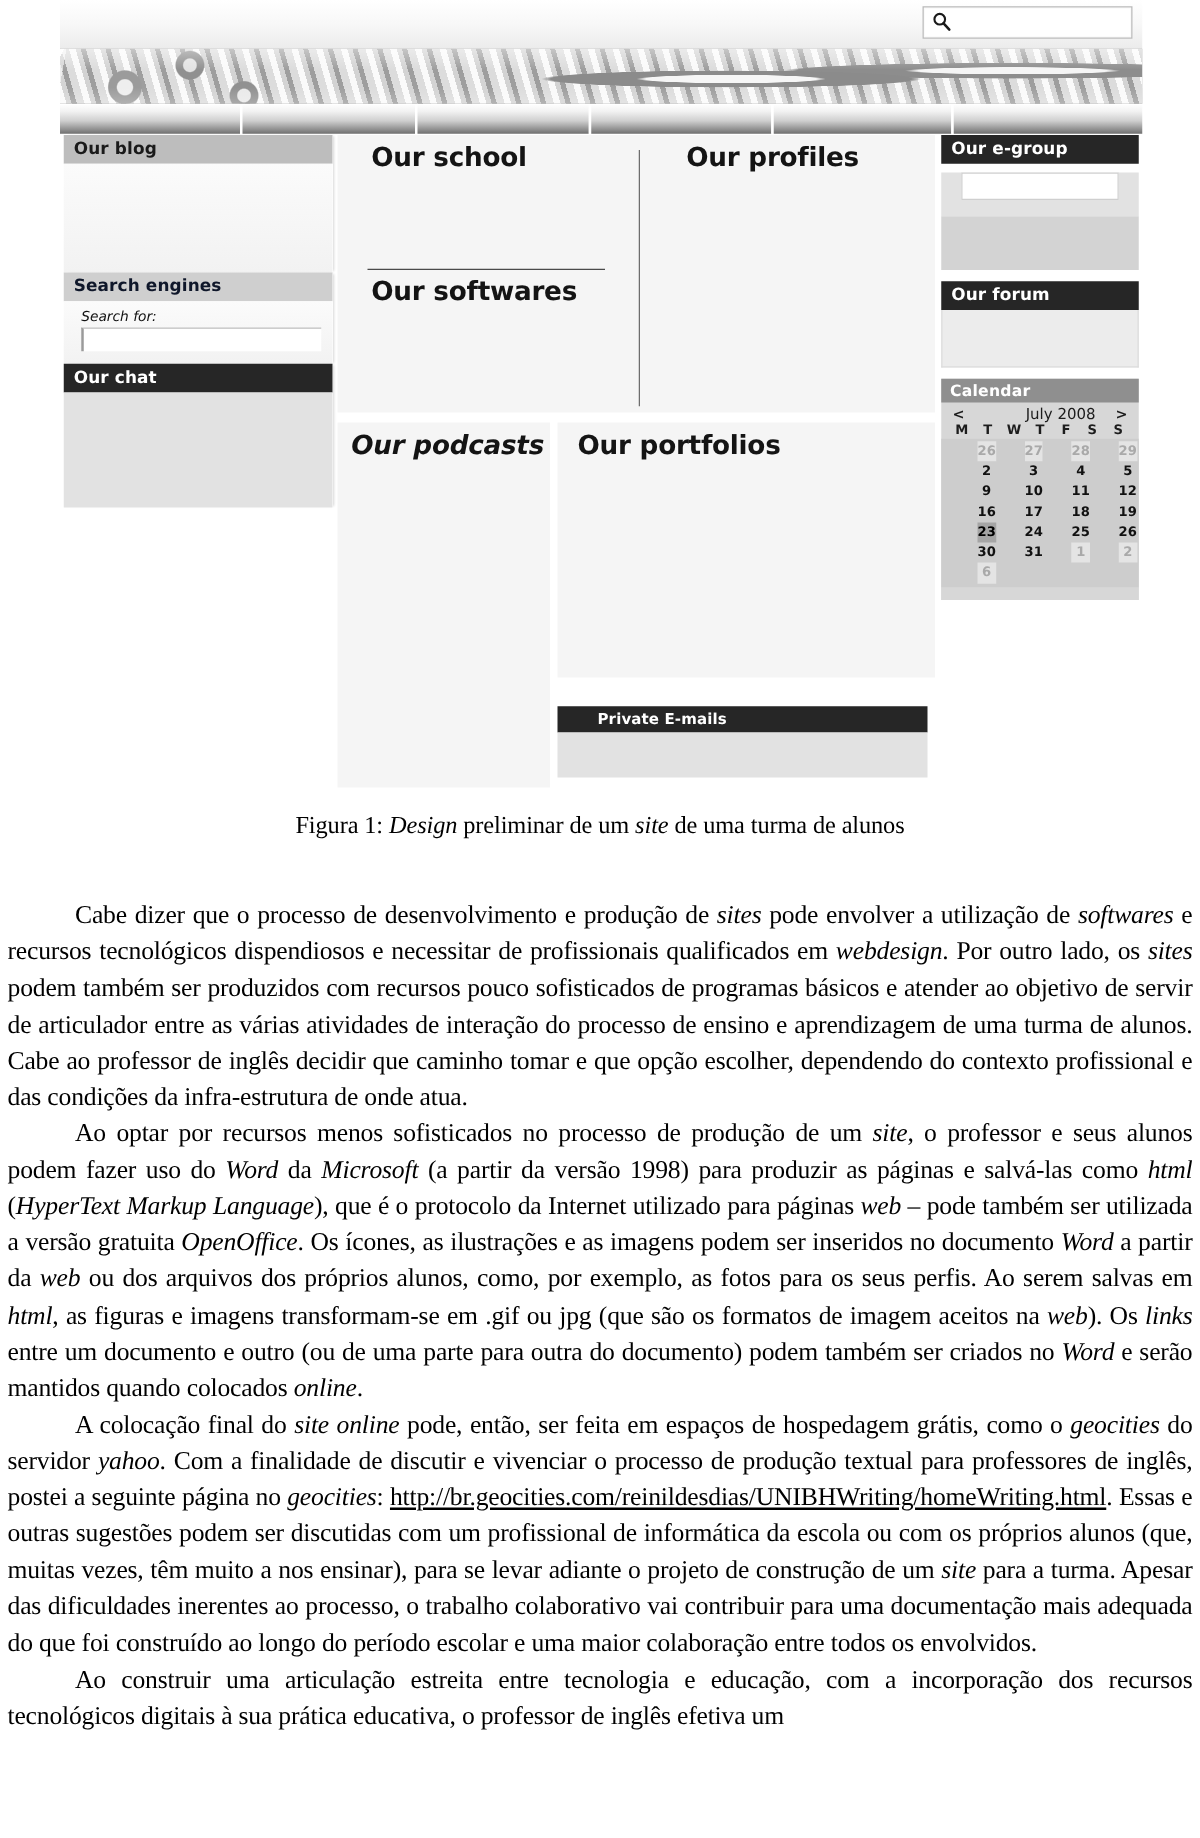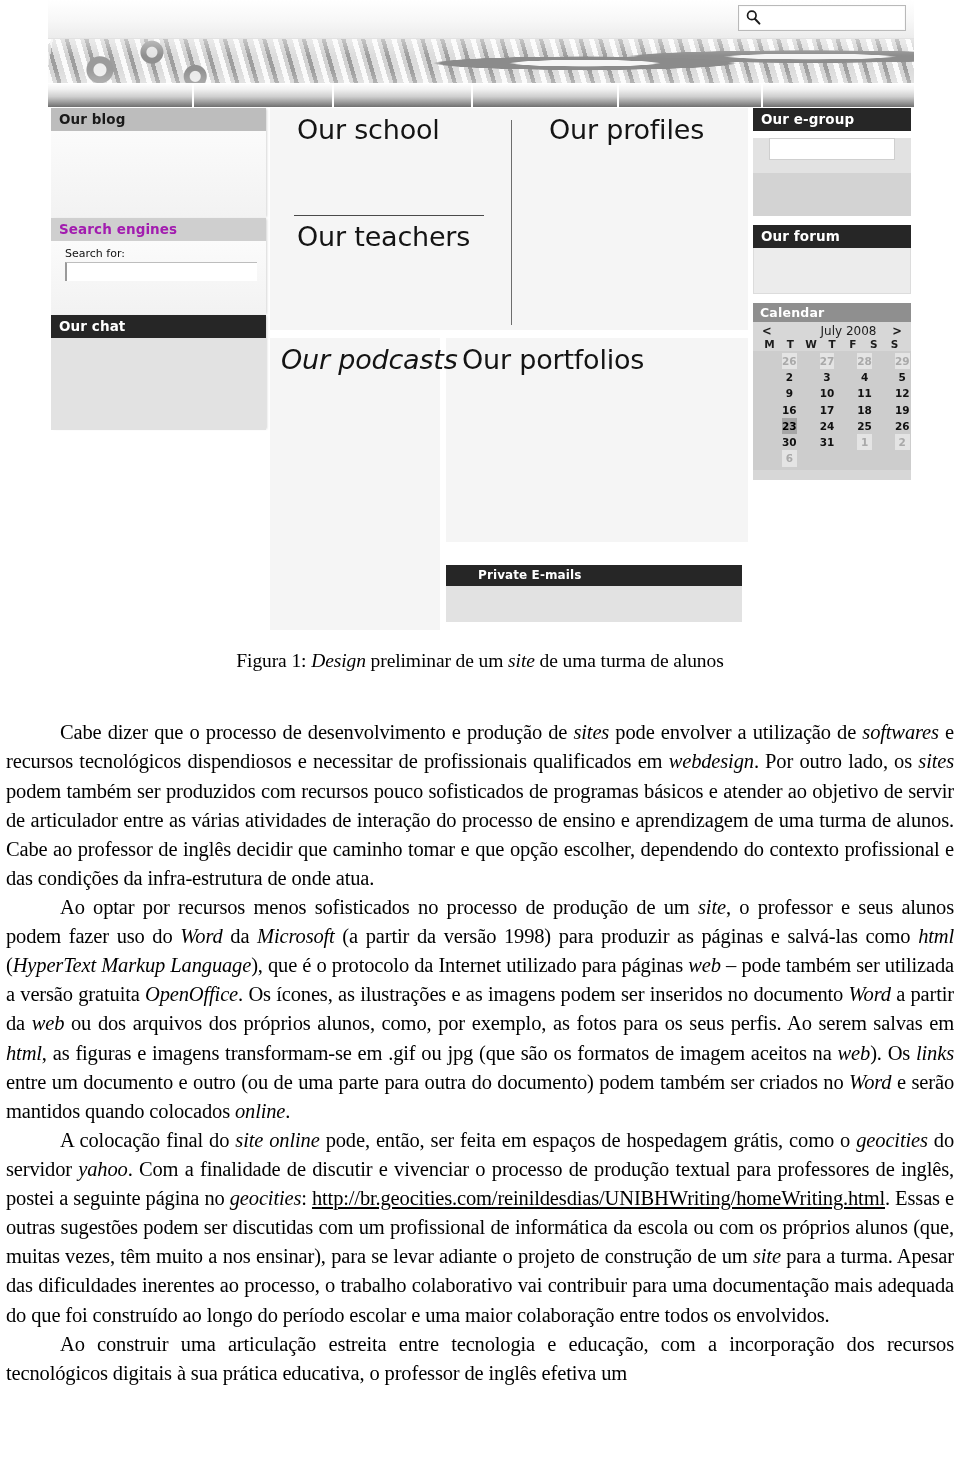--- a/index.html
+++ b/index.html
@@ -106,21 +106,21 @@
   .panel { position: relative; margin-bottom: 0; }
   .panel-h {
     font-size: 13.5px;
     font-weight: 700;
     color: #1a1a1a;
     padding: 3px 0 3px 8px;
     letter-spacing: .1px;
     line-height: 1.25;
   }
   .panel-h.gray  { background: #bdbdbd; color:#1a1a1a; }
-  .panel-h.gray2 { background: #cfcfcf; color:#a21caf; }
+  .panel-h.gray2 { background: #cfcfcf; color:#0f172a; }
   .panel-h.dark  { background: #262626; color:#ffffff; }
   .panel-b.light { background: linear-gradient(to bottom,#fbfbfb,#f2f2f2); }
   .panel-b.gray-l{ background: #e2e2e2; }
 
   .round-tr { border-top-right-radius: 13px; }
   .shadow-r { box-shadow: 2px 0 2px -1px rgba(0,0,0,.16); }
 
   .searchlabel {
     font-size: 11px;
     font-weight: 400;
@@ -138,22 +138,22 @@
   }
 
   
   .colM { position: absolute; left: 222px; top: 0; width: 478px; }
   .mpanel {
     position: relative;
     background: #f5f5f5;
     box-sizing: border-box;
   }
   .mhead {
-    font-size: 27px;
-    font-weight: 400;
+    font-size: 21px;
+    font-weight: 700;
     color: #141414;
     letter-spacing: -.2px;
     line-height: 1;
     white-space: nowrap;
   }
   .mhead.ital { font-style: italic; }
   .vdiv {
     position: absolute;
     width: 1px;
     background: #6d6d6d;
@@ -278,39 +278,39 @@
     <div class="colL">
 
 
       <div class="panel shadow-r">
         <div class="panel-h gray">Our blog</div>
         <div class="panel-b light" style="height:87px;"></div>
       </div>
 
       <div class="panel shadow-r">
         <div class="panel-h gray2">Search engines</div>
-        <div class="panel-b light" style="height:74px;">
+        <div class="panel-b light" style="height:50px;font-style:italic;">
           <div class="searchlabel">Search for:</div>
           <div class="searchfield"></div>
         </div>
       </div>
 
       <div class="panel shadow-r">
         <div class="panel-h dark">Our chat</div>
         <div class="panel-b gray-l" style="height:92px;"></div>
       </div>
 
     </div>
 
     <div class="colM">
 
       <div class="mpanel" style="height:222px;">
         <div class="mhead" style="position:absolute;left:27px;top:8px;">Our school</div>
         <div class="hdiv" style="left:24px;top:107px;width:190px;"></div>
-        <div class="mhead" style="position:absolute;left:27px;top:115px;">Our teachers</div>
+        <div class="mhead" style="position:absolute;left:27px;top:115px;">Our softwares</div>
         <div class="vdiv" style="left:241px;top:12px;height:205px;"></div>
         <div class="mhead" style="position:absolute;left:279px;top:8px;">Our profiles</div>
       </div>
 
       <div style="height:8px;background:#ffffff;"></div>
 
       <div style="position:relative;height:292px;">
         <div class="mpanel" style="position:absolute;left:176px;top:0;width:302px;height:204px;">
           <div class="mhead" style="position:absolute;left:16px;top:8px;">Our portfolios</div>
         </div>

